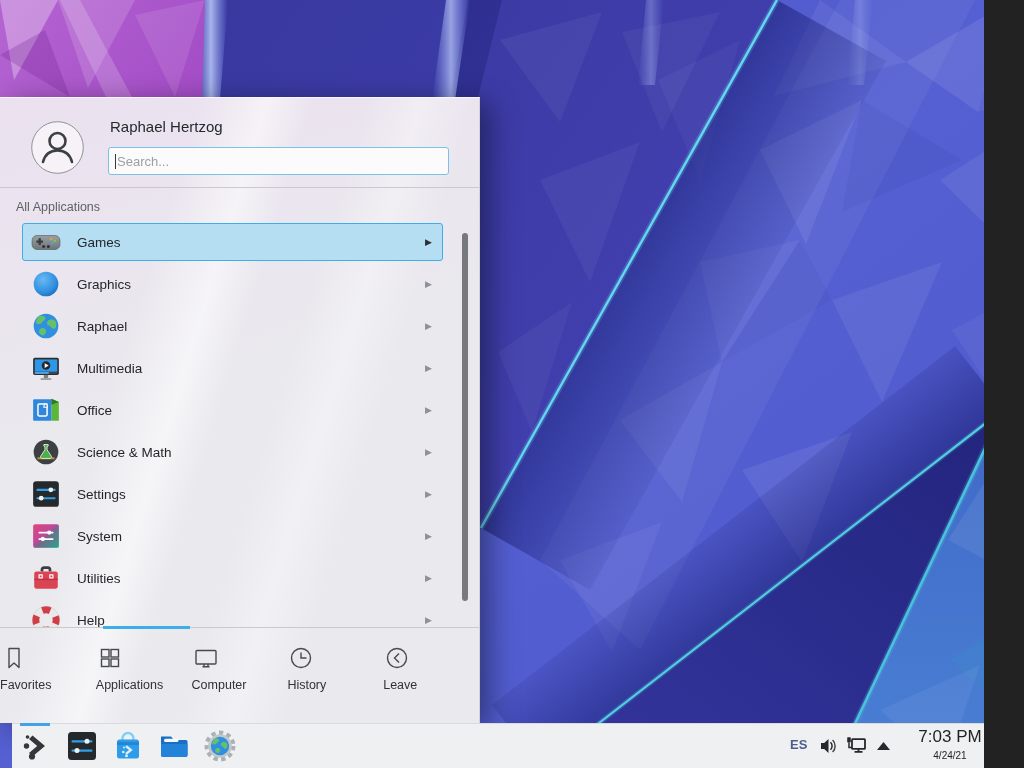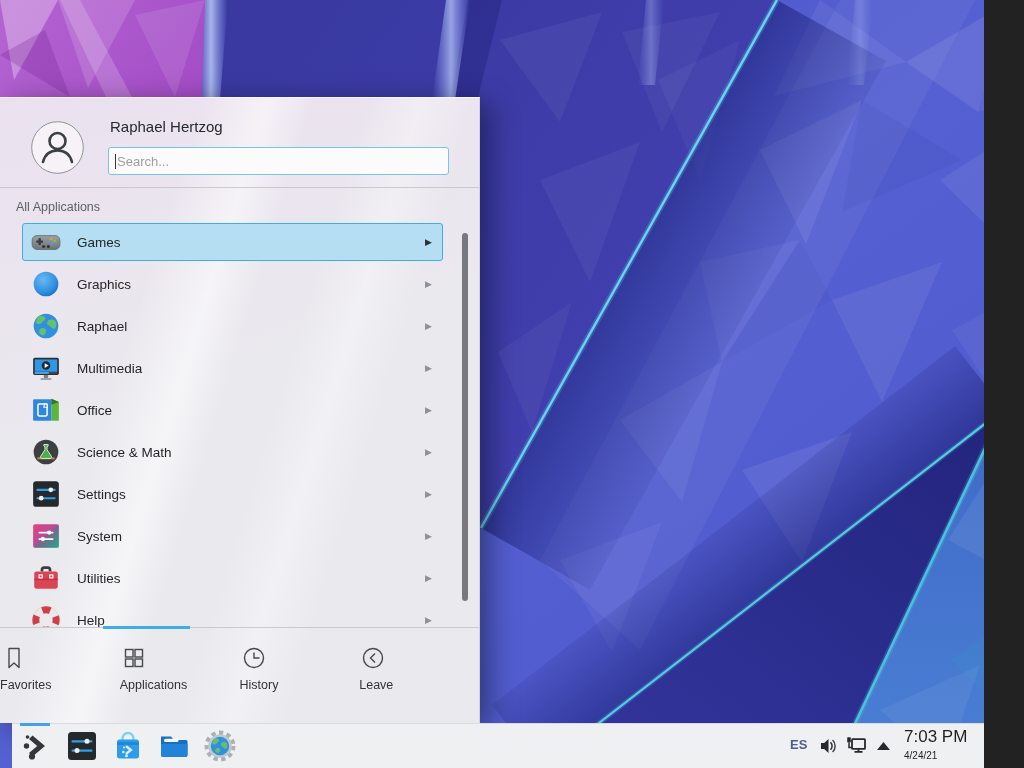--- a/index.html
+++ b/index.html
@@ -50,21 +50,21 @@
   #taskbar{position:absolute;left:0;bottom:0;width:1024px;height:45px;background:#eff0f1;border-top:1px solid #d8dadc;margin-left:12px;}
   .task-icon{position:absolute;top:6px;width:32px;height:32px;}
   .task-icon svg{width:100%;height:100%;display:block;}
   .launcher-indicator{position:absolute;top:-1px;left:8px;width:30px;height:3px;background:#45a1e5;}
   .tray-es{position:absolute;left:778px;top:13px;font-size:13px;font-weight:bold;color:#4d5c8c;}
   .tray-icon{position:absolute;top:12px;width:21px;height:20px;}
   .tray-icon svg{width:100%;height:100%;display:block;}
   .tray-icon.t0{left:806px;}
   .tray-icon.t1{left:833px;width:23px;}
   .tray-icon.t2{left:864px;top:17px;width:15px;height:10px;}
-  .clock{position:absolute;left:892px;top:2px;width:92px;text-align:left;color:#1e2022;}
+  .clock{position:absolute;left:892px;top:2px;width:92px;text-align:center;color:#1e2022;}
   .clock .time{font-size:17px;line-height:22px;}
   .clock .date{font-size:10px;line-height:15px;}
   .show-desktop{position:absolute;left:989px;top:8px;width:27px;height:28px;}
   .show-desktop svg{width:100%;height:100%;display:block;}
 </style>
 </head>
 <body>
 
 <div id="desktop">
 
@@ -356,20 +356,29 @@
                 <rect x="15" y="5.5" width="7.5" height="7.5"></rect>
                 <rect x="5.5" y="15" width="7.5" height="7.5"></rect>
                 <rect x="15" y="15" width="7.5" height="7.5"></rect>
               </svg>
             </span>
             <span class="tlbl">Applications</span>
           </div>
           <div class="tab">
             <span class="ticn">
               <svg viewBox="0 0 28 28" fill="none" stroke="#46494d" stroke-width="1.4">
+                <rect x="4" y="6.5" width="20" height="13.5" rx="1"></rect>
+                <path d="M12 20v2.5M16 20v2.5M10.5 22.8h7"></path>
+              </svg>
+            </span>
+            <span class="tlbl">Computer</span>
+          </div>
+          <div class="tab">
+            <span class="ticn">
+              <svg viewBox="0 0 28 28" fill="none" stroke="#46494d" stroke-width="1.4">
                 <circle cx="14" cy="14" r="9.5"></circle>
                 <path d="M14 8.5V14h5.5"></path>
               </svg>
             </span>
             <span class="tlbl">History</span>
           </div>
           <div class="tab">
             <span class="ticn">
               <svg viewBox="0 0 28 28" fill="none" stroke="#46494d" stroke-width="1.4">
                 <circle cx="14" cy="14" r="9.5"></circle>

